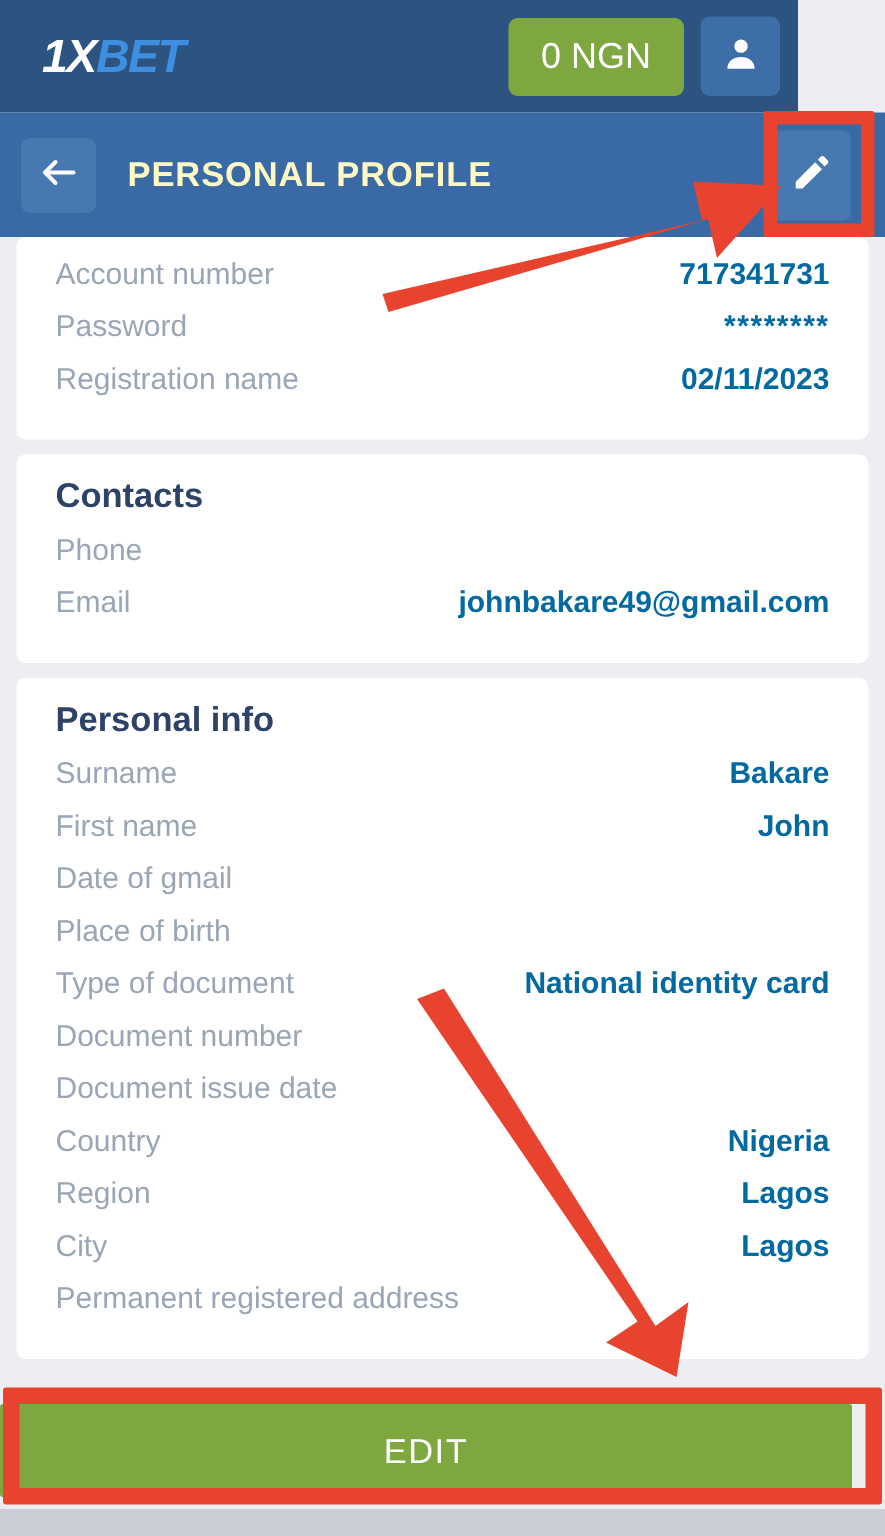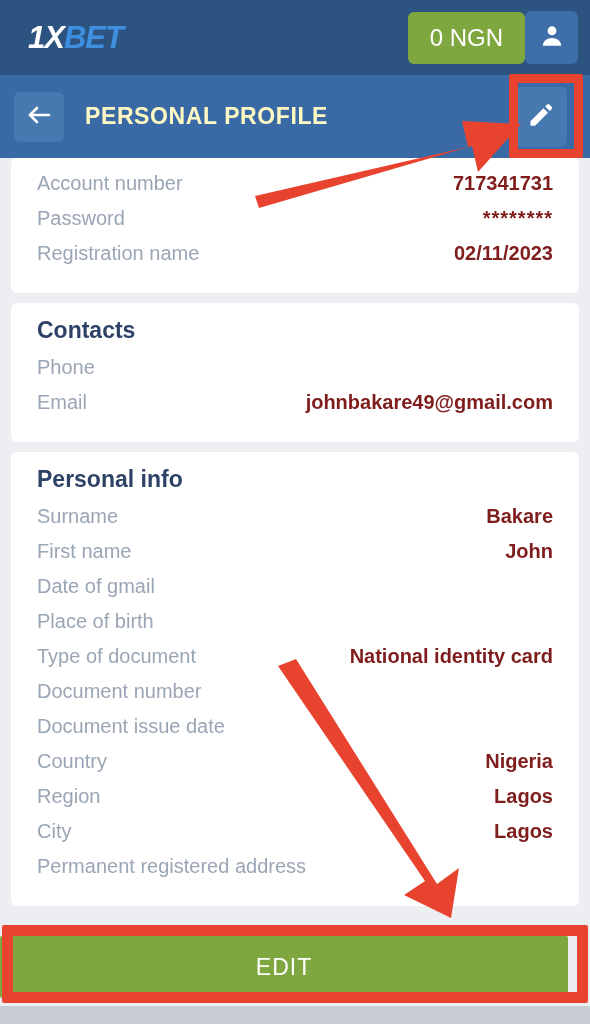--- a/index.html
+++ b/index.html
@@ -6,29 +6,29 @@
   html, body {
     width: 590px; height: 1024px;
     background: #c9cdd6;
     font-family: "Liberation Sans", sans-serif;
     overflow: hidden;
   }
   #app { position: relative; width: 590px; height: 1024px; background: #eceef2; }
 
   
   .topbar {
-    position: absolute; top: 0; left: 0; width: 590px; height: 75px;
+    position: absolute; top: 0; left: 0; width: 532px; height: 75px;
     background: #2d5380;
     display: flex; align-items: center; padding: 4px 12px;
   }
   .logo { display: flex; align-items: baseline; font-style: italic; font-weight: bold;
           font-size: 31px; letter-spacing: -1px; margin-left: 16px; }
   .logo .l1 { color: #ffffff; }
   .logo .l2 { color: #3f8fe0; }
-  .topbar-right { margin-left: auto; display: flex; align-items: center; }
+  .topbar-right { margin-left: auto; display: flex; align-items: center; gap: 11px; }
   .balance-btn {
     background: #7fa73f; color: #ffffff; font-size: 24px;
     border-radius: 6px; padding: 12px 22px; border: none;
     font-family: "Liberation Sans", sans-serif;
   }
   .profile-btn {
     width: 53px; height: 53px; background: #3d6ea8; border-radius: 6px;
     display: flex; align-items: center; justify-content: center; border: none;
   }
 
@@ -56,21 +56,21 @@
   .card {
     background: #ffffff; border-radius: 6px; margin: 0 11px 10px 11px;
     padding: 14px 26px 16px 26px;
   }
   .card-title {
     color: #2d4266; font-size: 23px; font-weight: bold; margin-bottom: 12px;
   }
   .row { display: flex; align-items: flex-start; height: 35px; }
   .row .label { color: #9aa5b5; font-size: 20px; flex: 0 0 auto; }
   .row .value {
-    margin-left: auto; color: #7f1d1d; font-size: 20px; font-weight: bold;
+    margin-left: auto; color: #0369a1; font-size: 20px; font-weight: bold;
     text-align: right; white-space: nowrap;
   }
   .row .value.pw { letter-spacing: 1px; }
 
   
   .edit-bar {
     position: absolute; left: 0; top: 928px; width: 590px; height: 78px;
     background: #eceef2; display: flex; align-items: center; justify-content: flex-start;
   }
   .edit-button {

